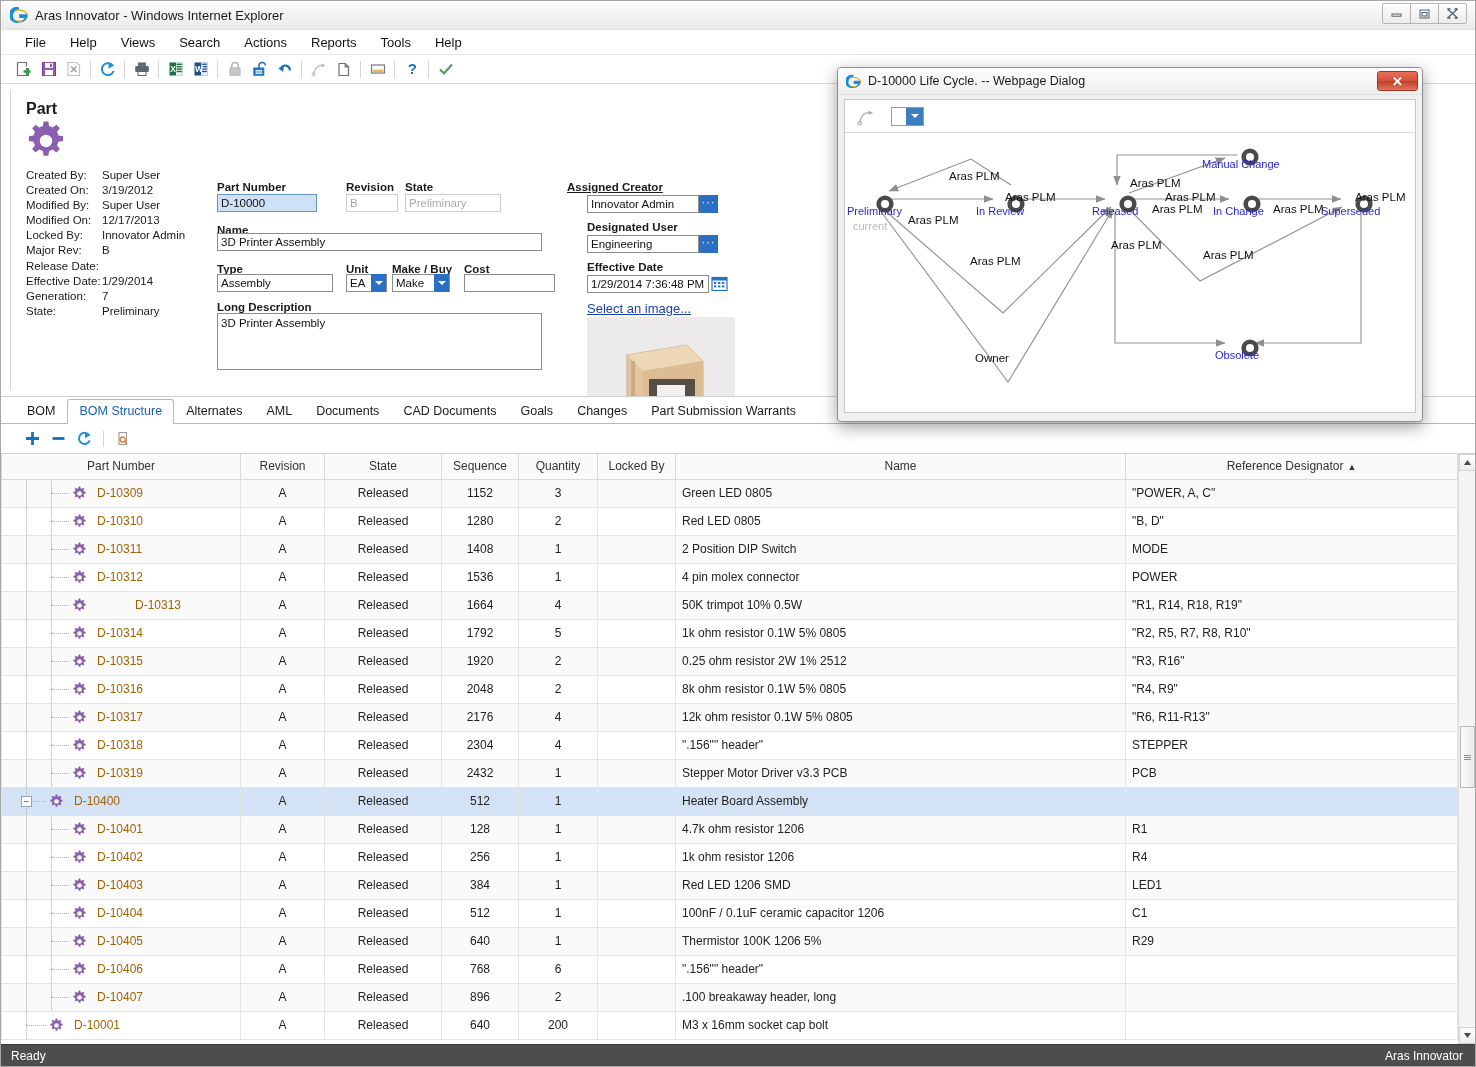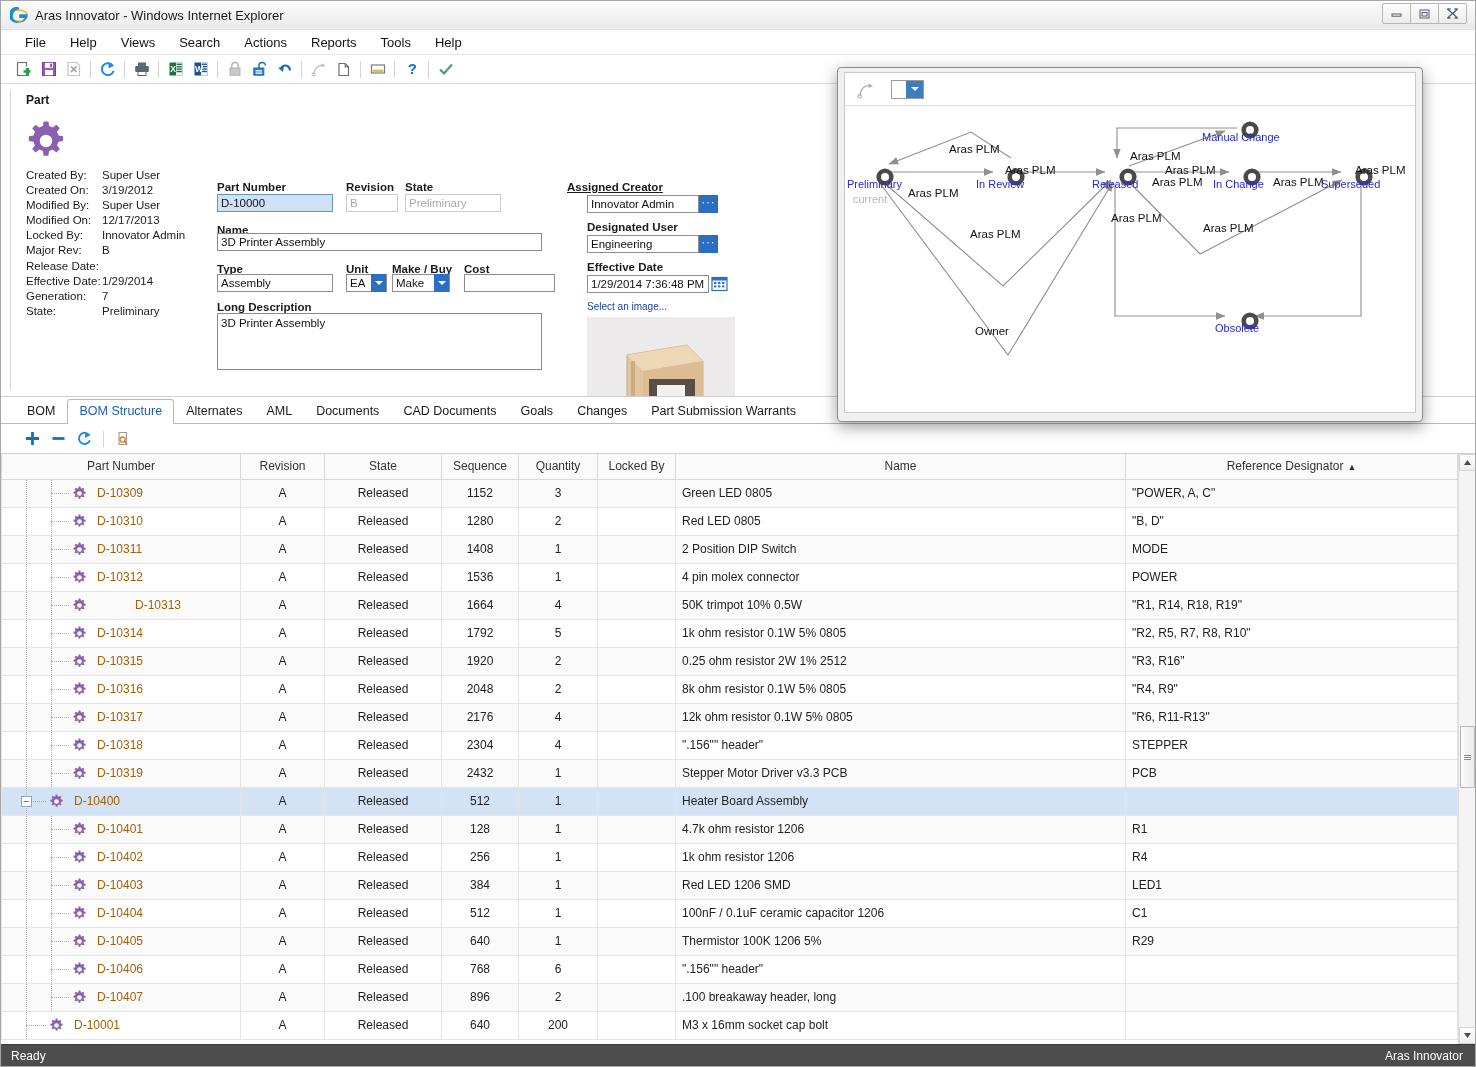--- a/index.html
+++ b/index.html
@@ -63,21 +63,21 @@
   .tb-sep { width:1px; height:17px; background:#d3d3d3; margin:0 4px; }
 
   
   .form-area {
     position:relative; flex:0 0 313px;
     background:#fff; border-bottom:1px solid #d0d0d0;
     overflow:hidden;
   }
   .form-left-rule { position:absolute; left:9px; top:6px; width:1px; height:300px; background:#d6d6d6; }
 
-  .itemtype-title { position:absolute; left:25px; top:9px; font-size:12px; font-weight:bold; color:#1a1a1a; }
+  .itemtype-title { position:absolute; left:25px; top:16px; font-size:16px; font-weight:bold; color:#1a1a1a; }
   .gear-big { position:absolute; left:24px; top:36px; }
 
   .meta { position:absolute; left:25px; top:84px; font-size:11.5px; color:#1a1a1a; line-height:15.1px; }
   .meta-row { display:flex; }
   .meta-k { width:76px; color:#1a1a1a; }
   .meta-v { color:#1a1a1a; }
 
   .fld-label { font-size:11.5px; font-weight:bold; color:#1a1a1a; position:absolute; }
   .fld {
     position:absolute; border:1px solid #8c8c8c; background:#fff; height:18px;
@@ -99,21 +99,21 @@
     font-size:11px; display:flex; align-items:center; justify-content:center;
     letter-spacing:1px; padding-bottom:5px;
   }
   .cal-btn { position:absolute; width:20px; height:18px; display:flex; align-items:center; justify-content:center; }
 
   textarea.longdesc {
     position:absolute; border:1px solid #8c8c8c; background:#fff;
     font-size:11.5px; color:#111; padding:2px 3px; resize:none;
     font-family:"Liberation Sans", sans-serif; line-height:14px;
   }
-  .link-img { position:absolute; font-size:10px; color:#1a42a8; }
+  .link-img { position:absolute; font-size:13px; color:#1a42a8; text-decoration:underline; }
   .thumb {
     position:absolute; background:#e9e9e9; display:flex; align-items:center; justify-content:center;
     overflow:hidden;
   }
 
   
   .tabstrip {
     flex:0 0 27px; display:flex; align-items:flex-end;
     background:#fff; border-bottom:1px solid #b9b9b9; padding-left:14px;
   }
@@ -451,21 +451,21 @@
           <span class="meta-k">Generation:</span>
           <span class="meta-v">7</span>
         </div>
       <div class="meta-row">
           <span class="meta-k">State:</span>
           <span class="meta-v">Preliminary</span>
         </div>
     </div>
 
     <div class="fld-label" style="left:216px; top:97px;">Part Number</div>
-    <div class="fld sel" style="left:216px; top:110px; width:116px;">D-10000</div>
+    <div class="fld sel" style="left:216px; top:110px; width:100px;">D-10000</div>
 
     <div class="fld-label" style="left:345px; top:97px;">Revision</div>
     <div class="fld ro" style="left:345px; top:110px; width:52px;">B</div>
 
     <div class="fld-label" style="left:404px; top:97px;">State</div>
     <div class="fld ro" style="left:404px; top:110px; width:96px;">Preliminary</div>
 
     <div class="fld-label" style="left:216px; top:140px;">Name</div>
     <div class="fld" style="left:216px; top:149px; width:325px;">3D Printer Assembly</div>
 
@@ -1121,20 +1121,30 @@
       </div>
     </div>
   </div>
 
   <div class="statusbar">
     <span>Ready</span>
     <span>Aras Innovator</span>
   </div>
 
   <div class="dialog">
+    <div class="dlg-title">
+      <span class="ie-logo">
+        <svg width="15" height="15" viewBox="0 0 18 18">
+          <ellipse cx="9" cy="9.6" rx="8.4" ry="5.6" fill="none" stroke="#f0b429" stroke-width="1.6"></ellipse>
+          <path d="M9 3.4a6.1 6.1 0 1 0 5.6 8.6H9.2V8.2h8.1c.4 4.6-3.2 8.4-8.2 8.4A8 8 0 1 1 9 1.2z" fill="#1b8fd6"></path>
+        </svg>
+      </span>
+      <span class="dlg-title-text">D-10000 Life Cycle. -- Webpage Dialog</span>
+      <div class="dlg-close">✕</div>
+    </div>
 
     <div class="dlg-body">
       <div class="dlg-toolbar">
         <div class="gt-btn">
           <svg width="21" height="19" viewBox="0 0 21 19">
             <path d="M4 16 C4.6 8 9.5 5 14 5.8" fill="none" stroke="#b0b0b0" stroke-width="1.4"></path>
             <path d="M12.6 3.4 L17 5.8 L12.6 8.2z" fill="#b0b0b0"></path>
             <circle cx="3.6" cy="16.3" r="1.7" fill="none" stroke="#b0b0b0" stroke-width="1.1"></circle>
           </svg>
         </div>

